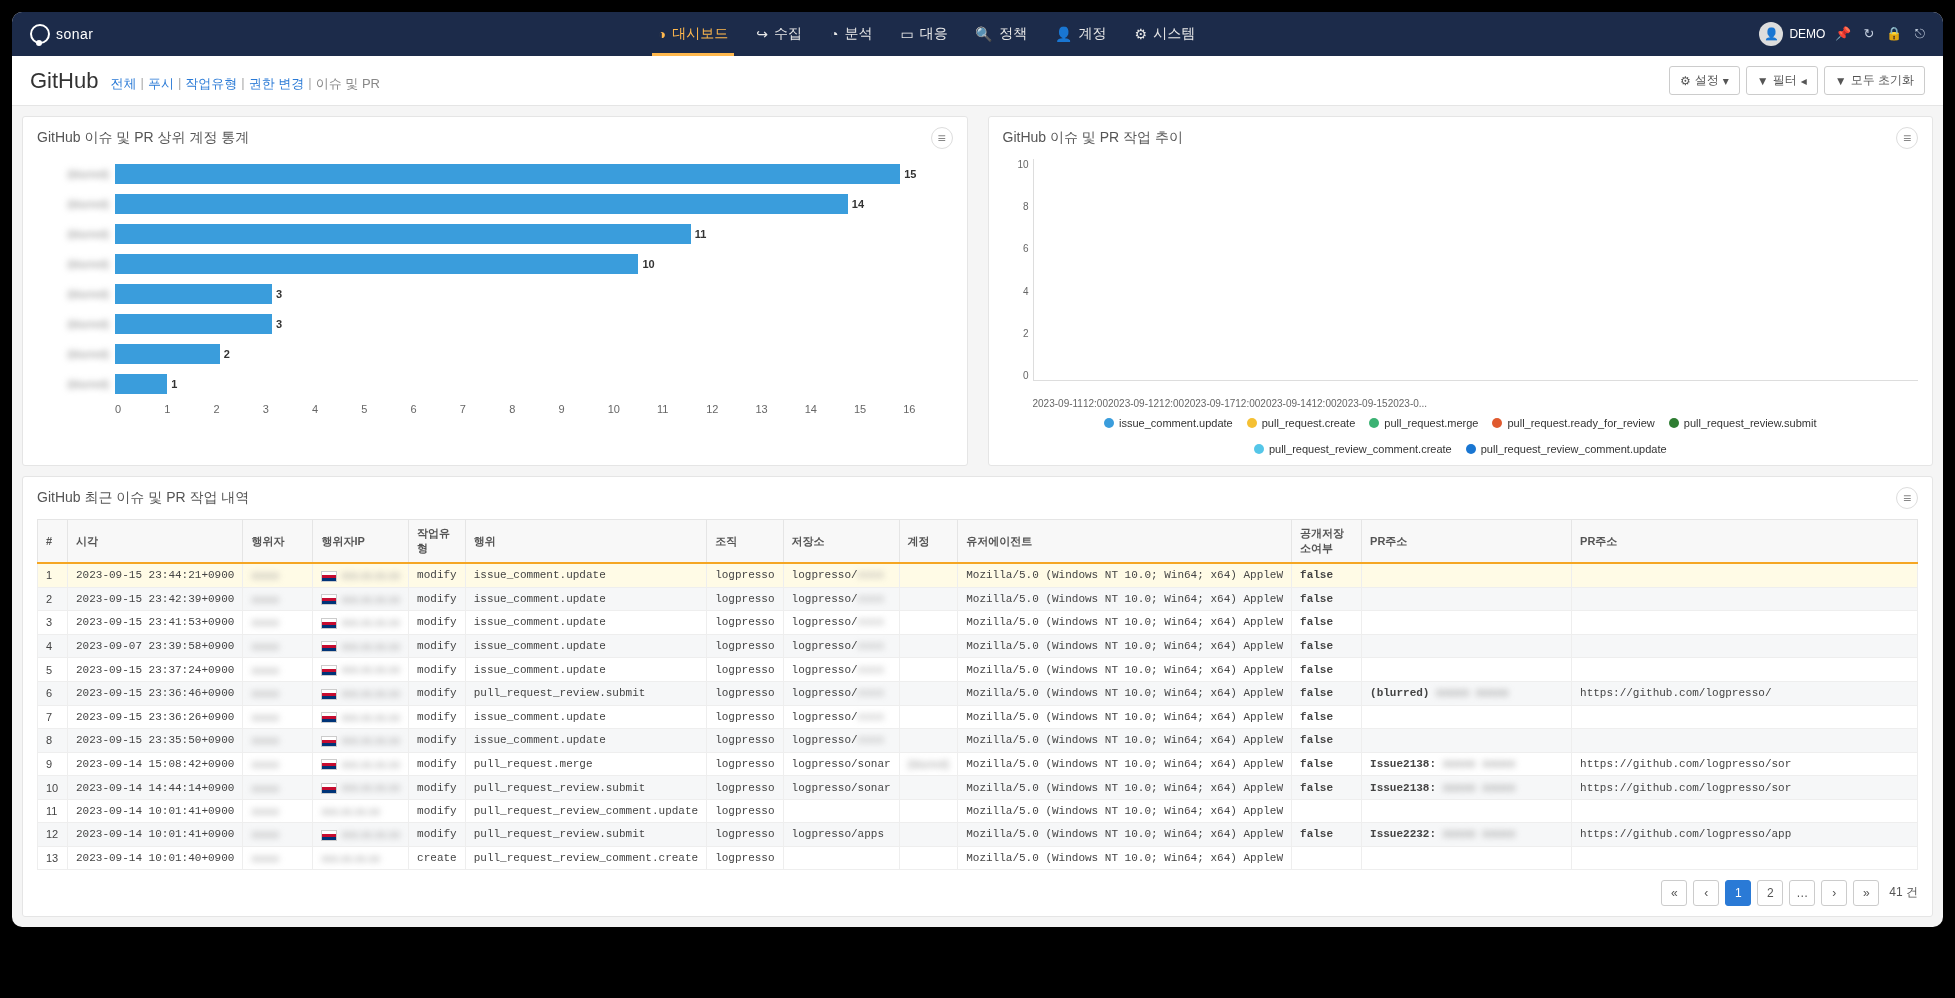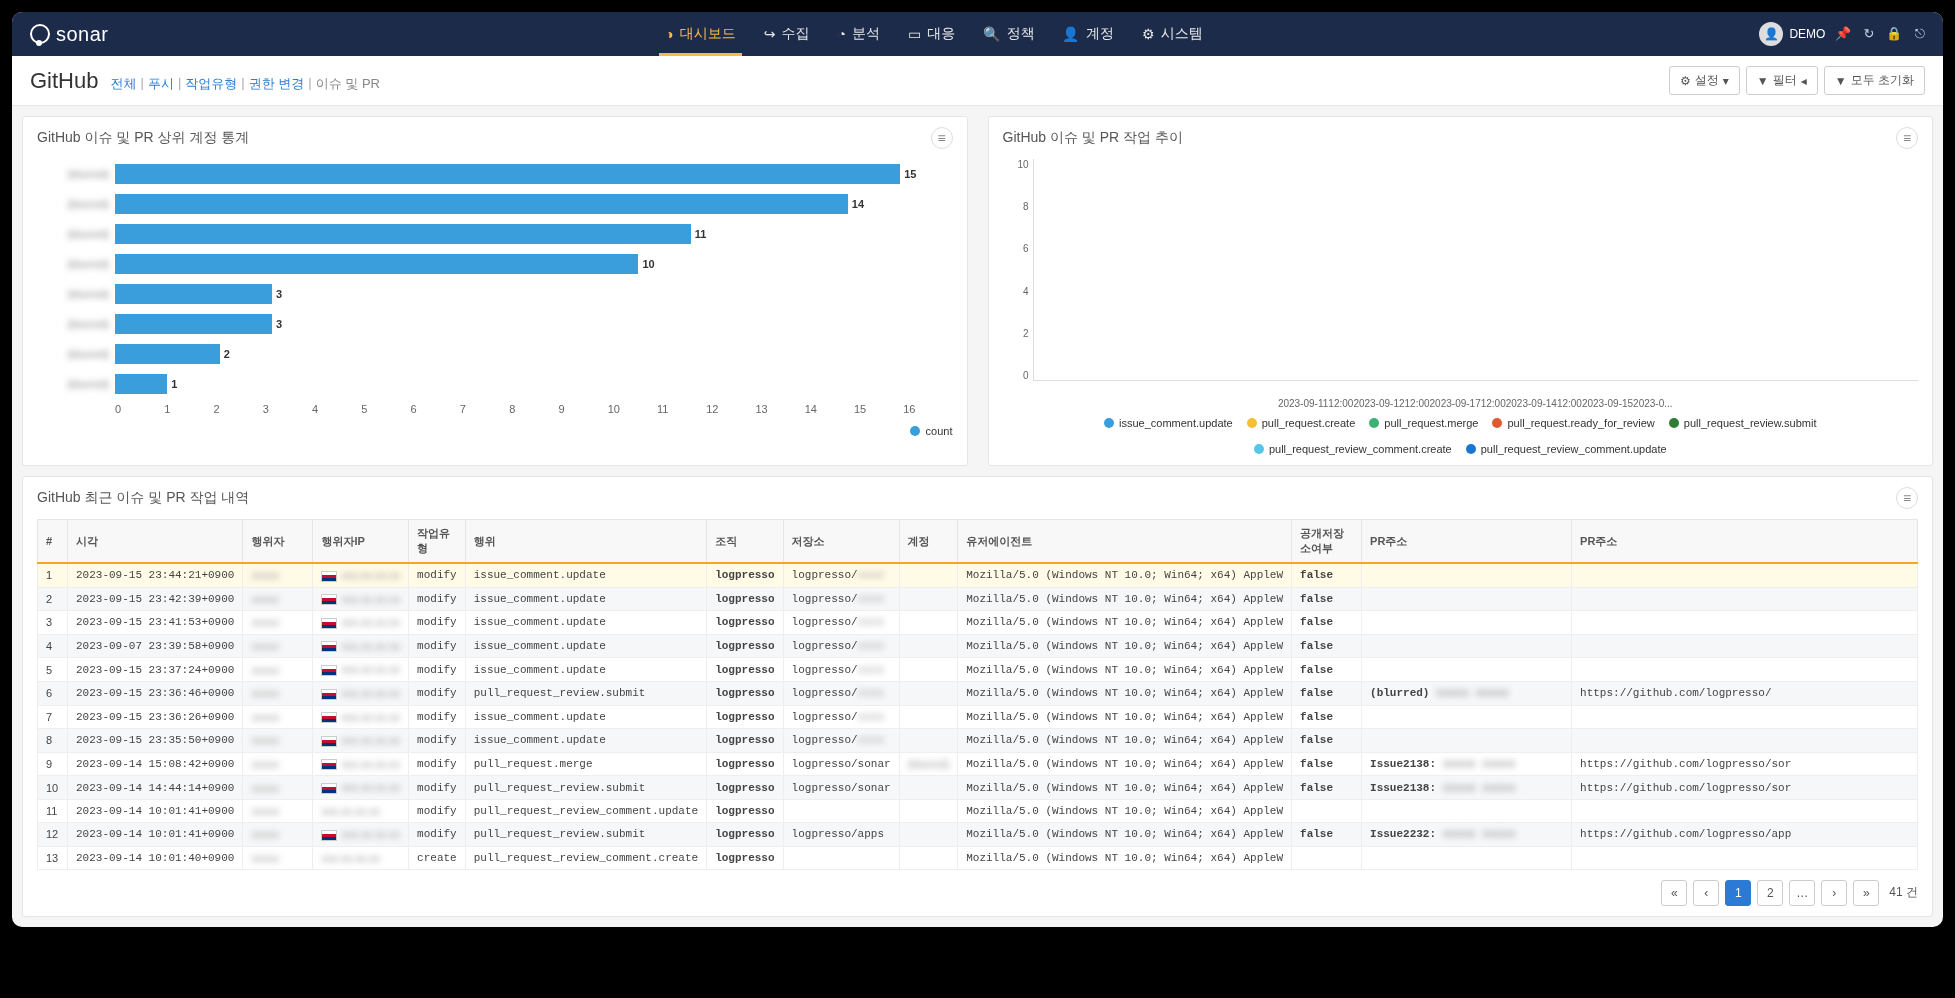--- a/index.html
+++ b/index.html
@@ -1,21 +1,21 @@
 <!DOCTYPE html>
 <html><head>
   <meta charset="utf-8">
   <style>
     * { margin: 0; padding: 0; box-sizing: border-box; }
     body { font-family: -apple-system, BlinkMacSystemFont, "Segoe UI", Arial, sans-serif; background: #000; padding: 12px; font-size: 13px; }
     .app { background: #f5f5f5; border-radius: 10px; overflow: hidden; min-height: 760px; }
     
     
     .topnav { background: #1c2b4a; height: 44px; display: flex; align-items: center; padding: 0 18px; color: #fff; }
-    .logo { display: flex; align-items: center; gap: 6px; font-size: 20px; font-weight: 400; letter-spacing: 0.5px; }
+    .logo { display: flex; align-items: center; gap: 6px; font-size: 14px; font-weight: 400; letter-spacing: 0.5px; }
     .logo-icon { width: 20px; height: 20px; border: 2px solid #fff; border-radius: 50%; position: relative; }
     .logo-icon::before { content: ''; position: absolute; bottom: -4px; left: 4px; width: 6px; height: 6px; border-radius: 50%; background: #fff; }
     .nav-menu { display: flex; gap: 28px; margin: 0 auto; }
     .nav-item { display: flex; align-items: center; gap: 6px; color: #e8e8e8; cursor: pointer; height: 44px; position: relative; font-size: 14px; }
     .nav-item.active { color: #ffb84d; }
     .nav-item.active::after { content: ''; position: absolute; bottom: 0; left: -6px; right: -6px; height: 3px; background: #ffb84d; }
     .nav-right { display: flex; align-items: center; gap: 10px; }
     .user-badge { display: flex; align-items: center; gap: 6px; font-size: 12px; }
     .avatar { width: 24px; height: 24px; border-radius: 50%; background: #ddd; display: flex; align-items: center; justify-content: center; color: #666; }
     .nav-right-icons { display: flex; gap: 12px; color: #c5d0e0; }
@@ -54,41 +54,41 @@
     .bar-legend { margin-top: 10px; text-align: right; font-size: 11px; color: #333; display: flex; justify-content: flex-end; align-items: center; gap: 6px; }
     .legend-dot { width: 10px; height: 10px; border-radius: 50%; display: inline-block; }
     
     
     .stackchart { position: relative; height: 250px; }
     .stackchart-plot { position: absolute; left: 30px; right: 0; top: 0; bottom: 28px; border-left: 1px solid #ddd; border-bottom: 1px solid #ddd; }
     .stackchart-yaxis { position: absolute; left: 0; top: 0; bottom: 28px; width: 26px; display: flex; flex-direction: column; justify-content: space-between; font-size: 10px; color: #666; text-align: right; }
     .stackchart-bars { position: absolute; inset: 0; display: flex; align-items: flex-end; }
     .stack-col { width: 8px; display: flex; flex-direction: column-reverse; position: absolute; bottom: 0; }
     .stack-seg { width: 100%; }
-    .stackchart-xaxis { position: absolute; left: 30px; right: 0; bottom: 0; display: flex; justify-content: center; font-size: 10px; color: #666; padding-top: 8px; }
+    .stackchart-xaxis { position: absolute; left: 30px; right: 0; bottom: 0; display: flex; justify-content: flex-start; font-size: 10px; color: #666; padding-top: 8px; }
     .stack-legend { margin-top: 8px; display: flex; flex-wrap: wrap; gap: 14px; justify-content: center; font-size: 11px; color: #333; }
     .stack-legend-item { display: flex; align-items: center; gap: 5px; }
     
     
     .panel-full { }
     .tbl { width: 100%; border-collapse: collapse; font-size: 11px; }
     .tbl th { text-align: left; background: #f8f8f8; border: 1px solid #e5e5e5; padding: 6px 8px; font-weight: 600; color: #555; }
     .tbl td { border: 1px solid #eee; padding: 5px 8px; color: #444; white-space: nowrap; overflow: hidden; text-overflow: ellipsis; }
     .tbl tr:nth-child(even) td { background: #f6f7f8; }
     .tbl tbody tr:first-child td { background: #fffbe6; border-top: 2px solid #f5a623; }
     .mono { font-family: "Courier New", monospace; }
     .flag { display: inline-block; width: 16px; height: 11px; background: linear-gradient(#fff 33%, #c60c30 33% 66%, #003478 66%); border: 1px solid #ccc; margin-right: 4px; vertical-align: middle; }
     .blur { filter: blur(3px); color: #999; }
     .col-idx { width: 30px; }
     .col-time { width: 130px; }
     .col-actor { width: 70px; }
     .col-ip { width: 90px; }
     .col-actiontype { width: 50px; }
     .col-action { width: 170px; }
-    .col-org { width: 60px; font-weight: bold; }
+    .col-org { width: 60px; }
     .col-repo { width: 90px; }
     .col-acct { width: 50px; }
     .col-ua { width: 220px; }
     .col-public { width: 70px; font-weight: bold; }
     .col-prtitle { width: 210px; font-weight: bold; }
     .col-praddr { }
     
     
     .pager { display: flex; justify-content: flex-end; align-items: center; gap: 6px; margin-top: 10px; }
     .pg-btn { border: 1px solid #ccc; background: #fff; border-radius: 3px; min-width: 26px; height: 26px; display: flex; align-items: center; justify-content: center; cursor: pointer; font-size: 12px; color: #555; padding: 0 6px; }
@@ -258,24 +258,20 @@
               <span>7</span>
               <span>8</span>
               <span>9</span>
               <span>10</span>
               <span>11</span>
               <span>12</span>
               <span>13</span>
               <span>14</span>
               <span>15</span>
               <span>16</span>
-            </div>
-            <div class="bar-legend">
-              <span class="legend-dot" style="background:#3a9ddc"></span>
-              <span>count</span>
             </div>
           </div>
       </div>
 
       <div class="panel panel-right">
         <div class="panel-header">
           <div class="panel-title">GitHub 이슈 및 PR 작업 추이</div>
           <div class="panel-menu">≡</div>
         </div>
         <div class="stackchart">

